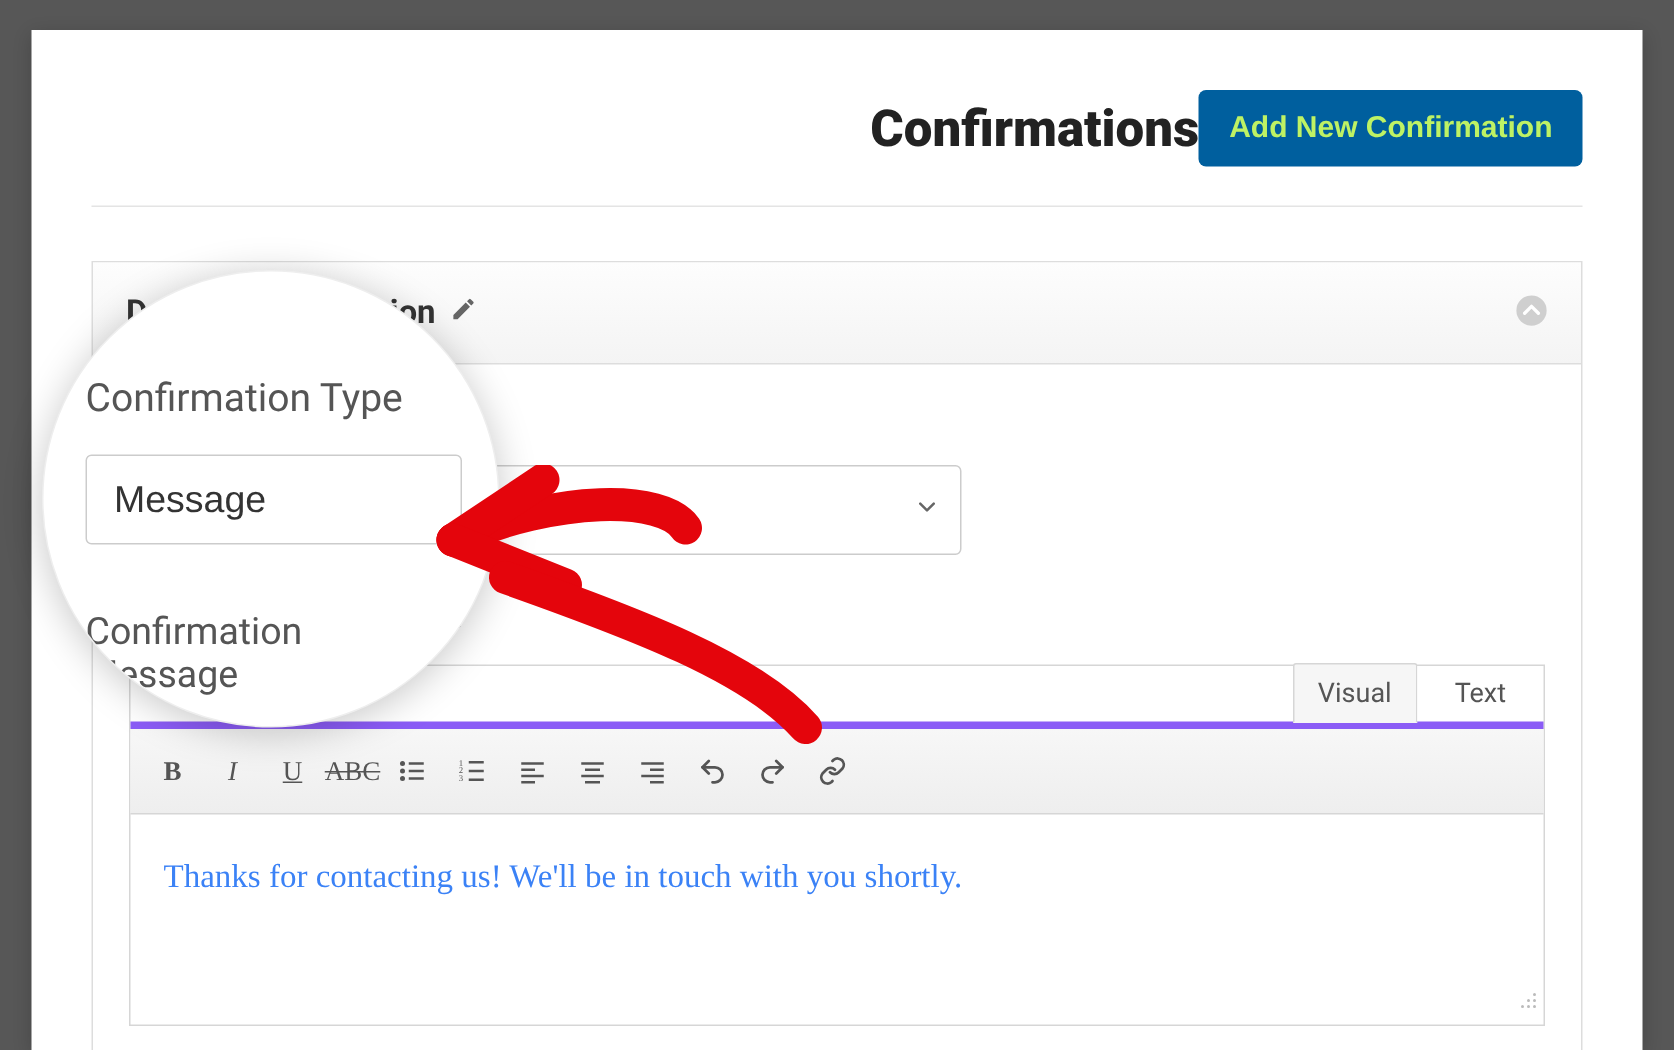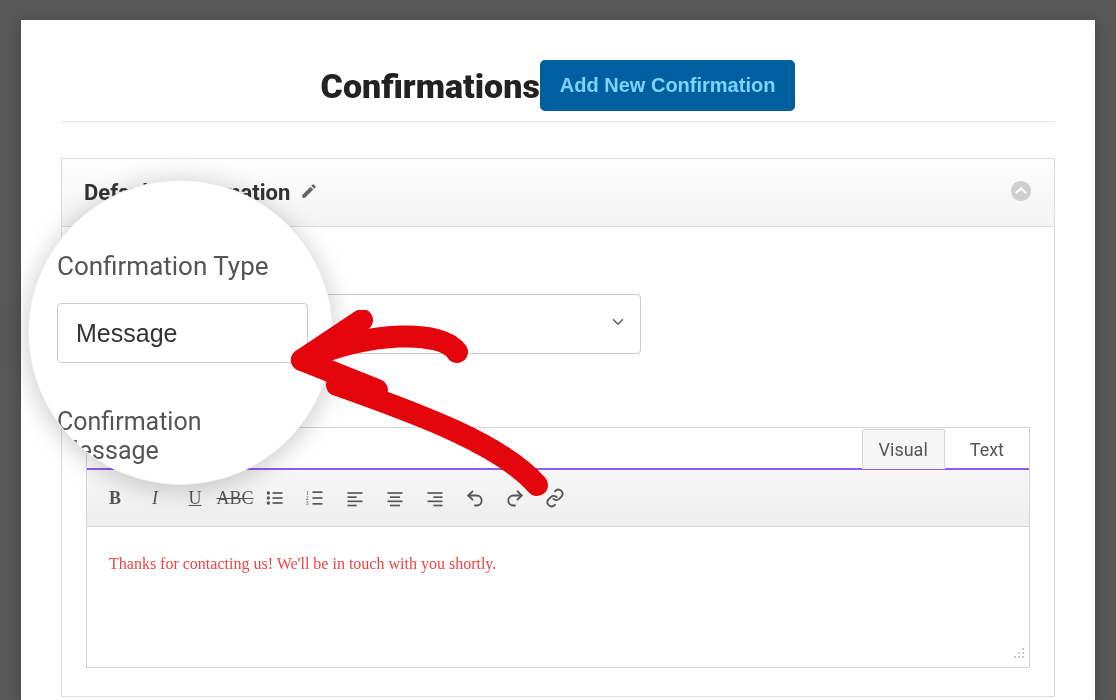--- a/index.html
+++ b/index.html
@@ -12,32 +12,32 @@
   }
   .panel {
     position: absolute;
     left: 21px; right: 21px; top: 20px; bottom: 0;
     background: #fff;
     box-shadow: 0 3px 12px rgba(0,0,0,.2);
     padding: 40px 40px 0 40px;
   }
   .header-row {
     display: flex;
-    justify-content: center;
+    justify-content: flex-end;
     align-items: center;
-    margin-bottom: 10px;
+    margin-bottom: 26px;
   }
   .page-title {
     font-size: 34px;
     font-weight: 900;
     color: #222;
   }
   .add-btn {
     background: #005f9e;
-    color: #7dd3fc;
+    color: #bef264;
     border: none;
     padding: 14px 20px;
     font-size: 20px;
     font-weight: 700;
     border-radius: 5px;
     cursor: pointer;
   }
   .divider {
     border: 0;
     border-top: 1px solid #e4e4e4;
@@ -100,21 +100,21 @@
 
   .editor-outer {
     border: 1px solid #d6d6d6;
     background: #fff;
     margin-top: 6px;
   }
   .editor-tabs {
     display: flex;
     justify-content: flex-end;
     gap: 8px;
-    border-bottom: 2px solid #8b5cf6;
+    border-bottom: 5px solid #8b5cf6;
     padding: 0 8px;
     height: 42px;
     align-items: flex-end;
   }
   .editor-tab {
     padding: 9px 16px 8px;
     font-size: 18px;
     color: #555;
     border: 1px solid transparent;
     cursor: pointer;
@@ -142,22 +142,22 @@
     border-radius: 3px;
     cursor: pointer;
     font-family: Georgia, serif;
     font-size: 18px;
   }
   .tbtn svg { display:block; }
   .editor-content {
     min-height: 140px;
     padding: 28px 22px 18px;
     font-family: Georgia, "Times New Roman", serif;
-    font-size: 16px;
-    color: #ef4444;
+    font-size: 22px;
+    color: #3b82f6;
     position: relative;
   }
   .resize-grip {
     position: absolute;
     right: 3px; bottom: 3px;
     color: #bbb;
   }
 
   
   .magnifier {

